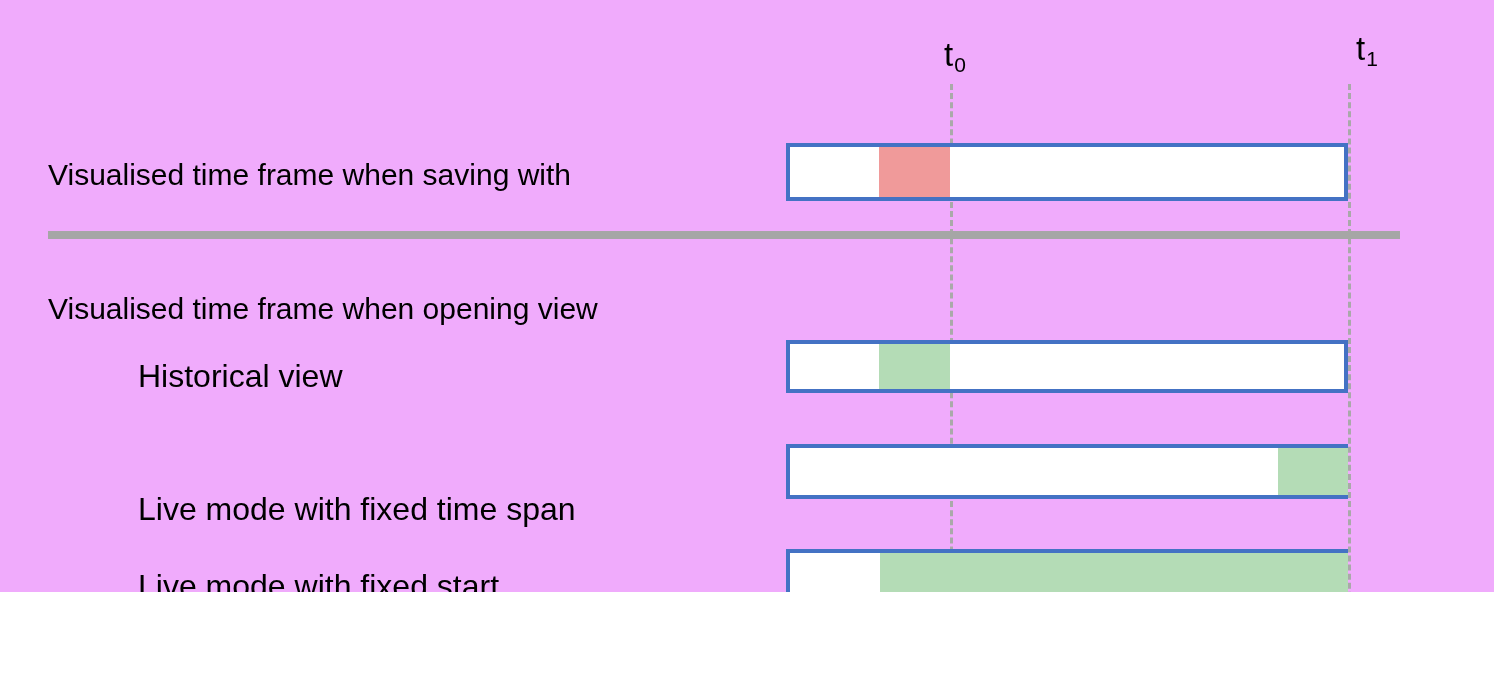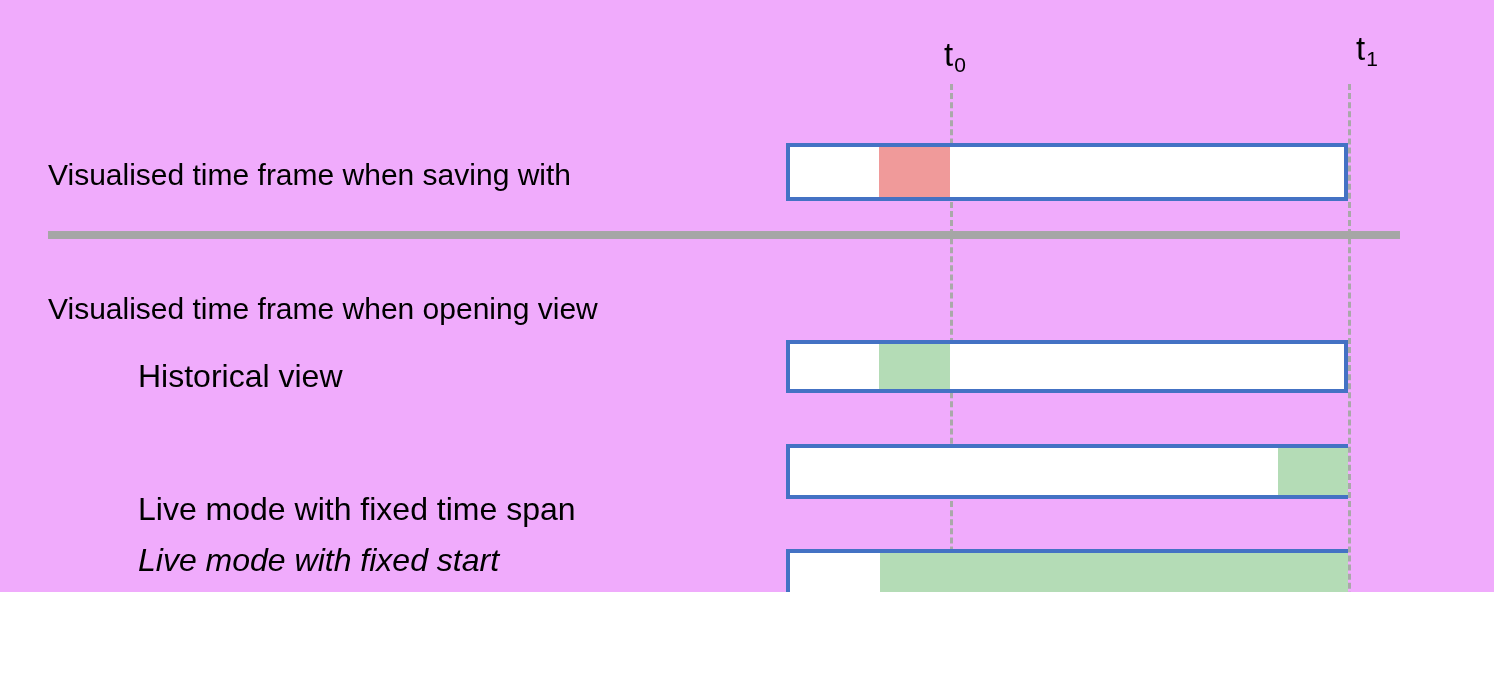--- a/index.html
+++ b/index.html
@@ -108,19 +108,19 @@
   <div class="bar" style="left:786px; top:340px; width:562px; height:53px;">
     <div class="fill fill-green" style="left:89px; width:71px;"></div>
   </div>
 
   <div class="row-label" style="left:138px; top:463px;margin-top:28px;">Live mode with fixed time span</div>
 
   <div class="bar" style="left:786px; top:444px; width:562px; height:55px;">
     <div class="fill fill-green" style="left:488px; width:70px;"></div>
   </div>
 
-  <div class="row-label" style="left:138px; top:542px;font-style:italic;">Live mode with fixed start</div>
+  <div class="row-label" style="left:138px; top:568px;">Live mode with fixed start</div>
 
   <div class="bar" style="left:786px; top:549px; width:562px; height:58px;">
     <div class="fill fill-green" style="left:90px; width:468px;"></div>
   </div>
 
 </div>
 
 </body></html>

